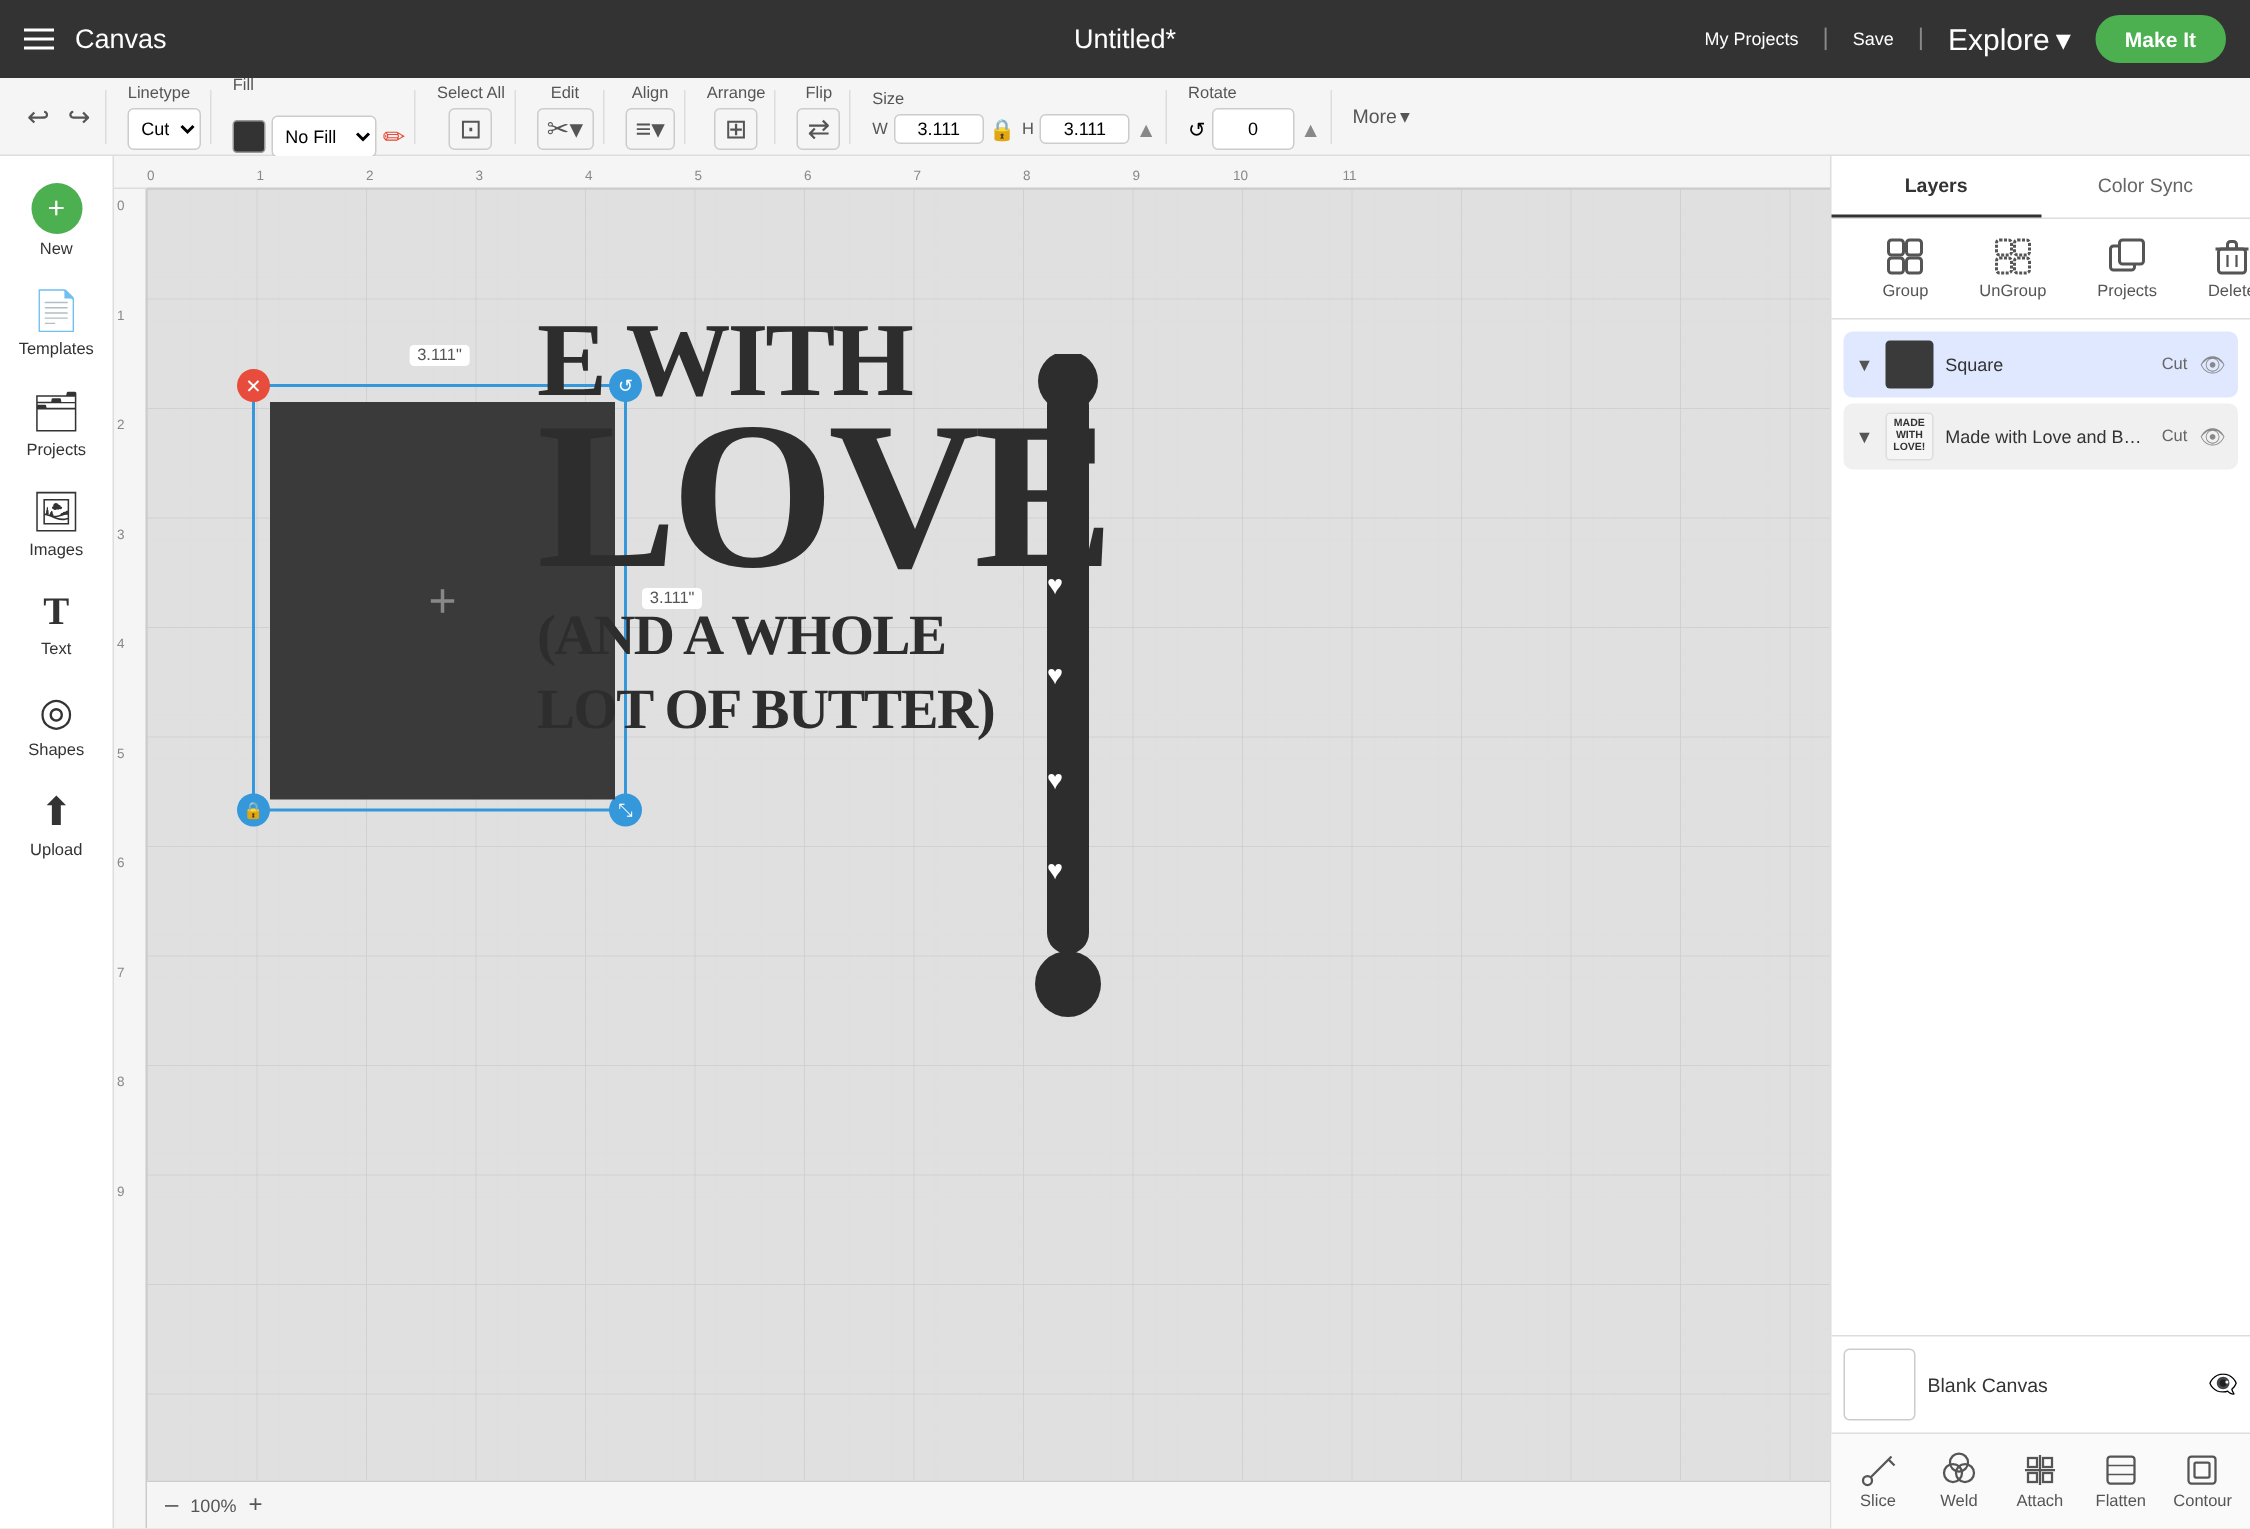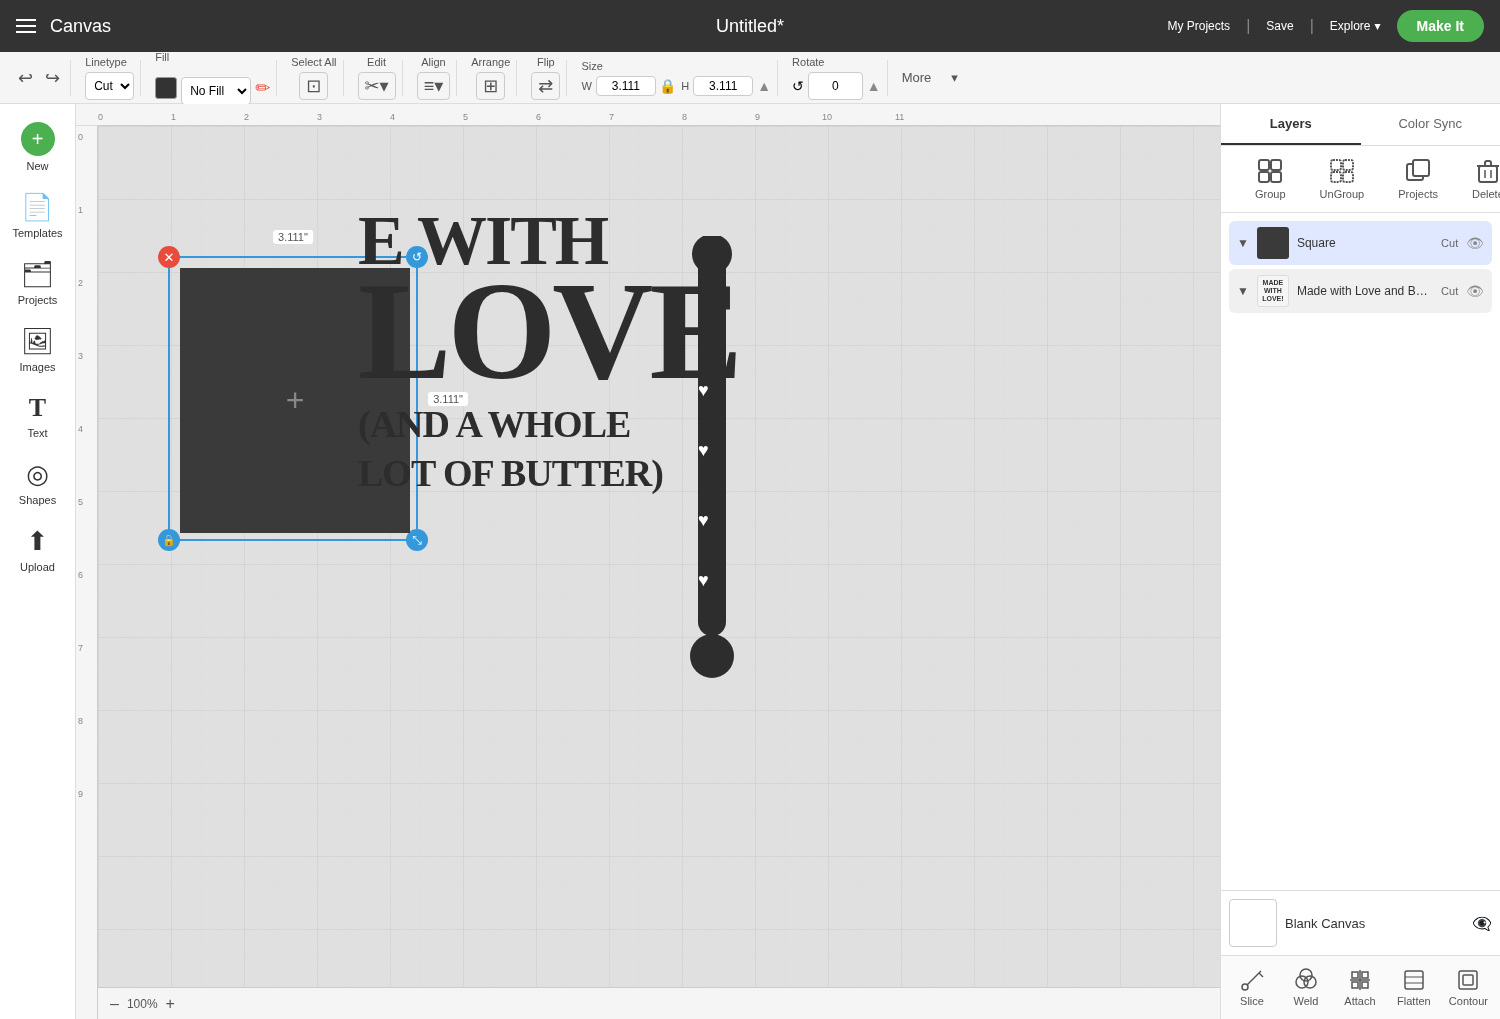--- a/index.html
+++ b/index.html
@@ -10,39 +10,39 @@
       display: flex; align-items: center; background: #333; height: 52px;
       padding: 0 16px; color: white; position: relative; z-index: 10;
     }
     .hamburger { display: flex; flex-direction: column; gap: 4px; cursor: pointer; margin-right: 14px; }
     .hamburger span { width: 20px; height: 2px; background: white; display: block; }
     .canvas-title { font-size: 18px; font-weight: 400; color: white; margin-right: auto; }
     .doc-title { position: absolute; left: 50%; transform: translateX(-50%); font-size: 18px; color: white; }
     .nav-right { display: flex; align-items: center; gap: 16px; margin-left: auto; }
     .nav-link { color: white; font-size: 12px; cursor: pointer; text-decoration: none; }
     .nav-divider { color: #888; }
-    .explore-btn { display: flex; align-items: flex-end; gap: 4px; color: white; font-size: 12px; cursor: pointer; }
+    .explore-btn { display: flex; align-items: flex-end; gap: 4px; color: white; font-size: 20px; cursor: pointer; }
     .make-it-btn { background: #4CAF50; color: white; border: none; border-radius: 20px; padding: 8px 20px; font-size: 14px; font-weight: 600; cursor: pointer; }
 
     
     .toolbar {
       display: flex; align-items: center; background: #f5f5f5; border-bottom: 1px solid #ddd;
       height: 52px; padding: 0 8px; gap: 8px; z-index: 9;
     }
     .toolbar-group { display: flex; align-items: center; gap: 4px; padding: 0 6px; border-right: 1px solid #ddd; height: 36px; }
     .toolbar-group:last-child { border-right: none; }
     .undo-redo { display: flex; gap: 4px; }
     .tb-btn { background: none; border: none; cursor: pointer; padding: 4px; border-radius: 4px; display: flex; align-items: center; justify-content: center; color: #555; font-size: 18px; }
     .tb-label { font-size: 11px; color: #555; margin-bottom: 2px; }
     .tb-select { border: 1px solid #ccc; border-radius: 4px; padding: 2px 4px; font-size: 12px; background: white; height: 28px; }
     .color-swatch { width: 22px; height: 22px; background: #333; border: 1px solid #999; border-radius: 3px; cursor: pointer; }
     .pen-icon { color: #e74c3c; font-size: 18px; }
     .dim-input { width: 60px; border: 1px solid #ccc; border-radius: 4px; padding: 2px 4px; font-size: 12px; height: 20px; text-align: center; }
     .rotate-input { width: 55px; border: 1px solid #ccc; border-radius: 4px; padding: 2px 4px; font-size: 12px; height: 28px; text-align: center; }
-    .more-btn { background: none; border: none; cursor: pointer; font-size: 13px; color: #555; display: flex; align-items: center; gap: 20px; }
+    .more-btn { background: none; border: none; cursor: pointer; font-size: 13px; color: #555; display: flex; align-items: center; gap: 2px; }
 
     
     .main-layout { display: flex; height: calc(1019px - 52px - 52px); }
 
     
     .left-sidebar {
       width: 76px; background: #fff; border-right: 1px solid #ddd;
       display: flex; flex-direction: column; align-items: center; padding: 8px 0;
       flex-shrink: 0; overflow-y: auto;
     }
@@ -159,21 +159,21 @@
       <span class="tb-label">Linetype</span>
       <select class="tb-select">
         <option>Cut</option>
       </select>
     </div>
   </div>
 
   <div class="toolbar-group">
     <div style="display:flex;flex-direction:column;gap:12px">
       <span class="tb-label">Fill</span>
-      <div style="display:flex;gap:4px">
+      <div style="display:flex;align-items:center;gap:4px">
         <div class="color-swatch"></div>
         <select class="tb-select" style="width:70px">
           <option>No Fill</option>
         </select>
         <span class="pen-icon">✏</span>
       </div>
     </div>
   </div>
 
   <div class="toolbar-group">

